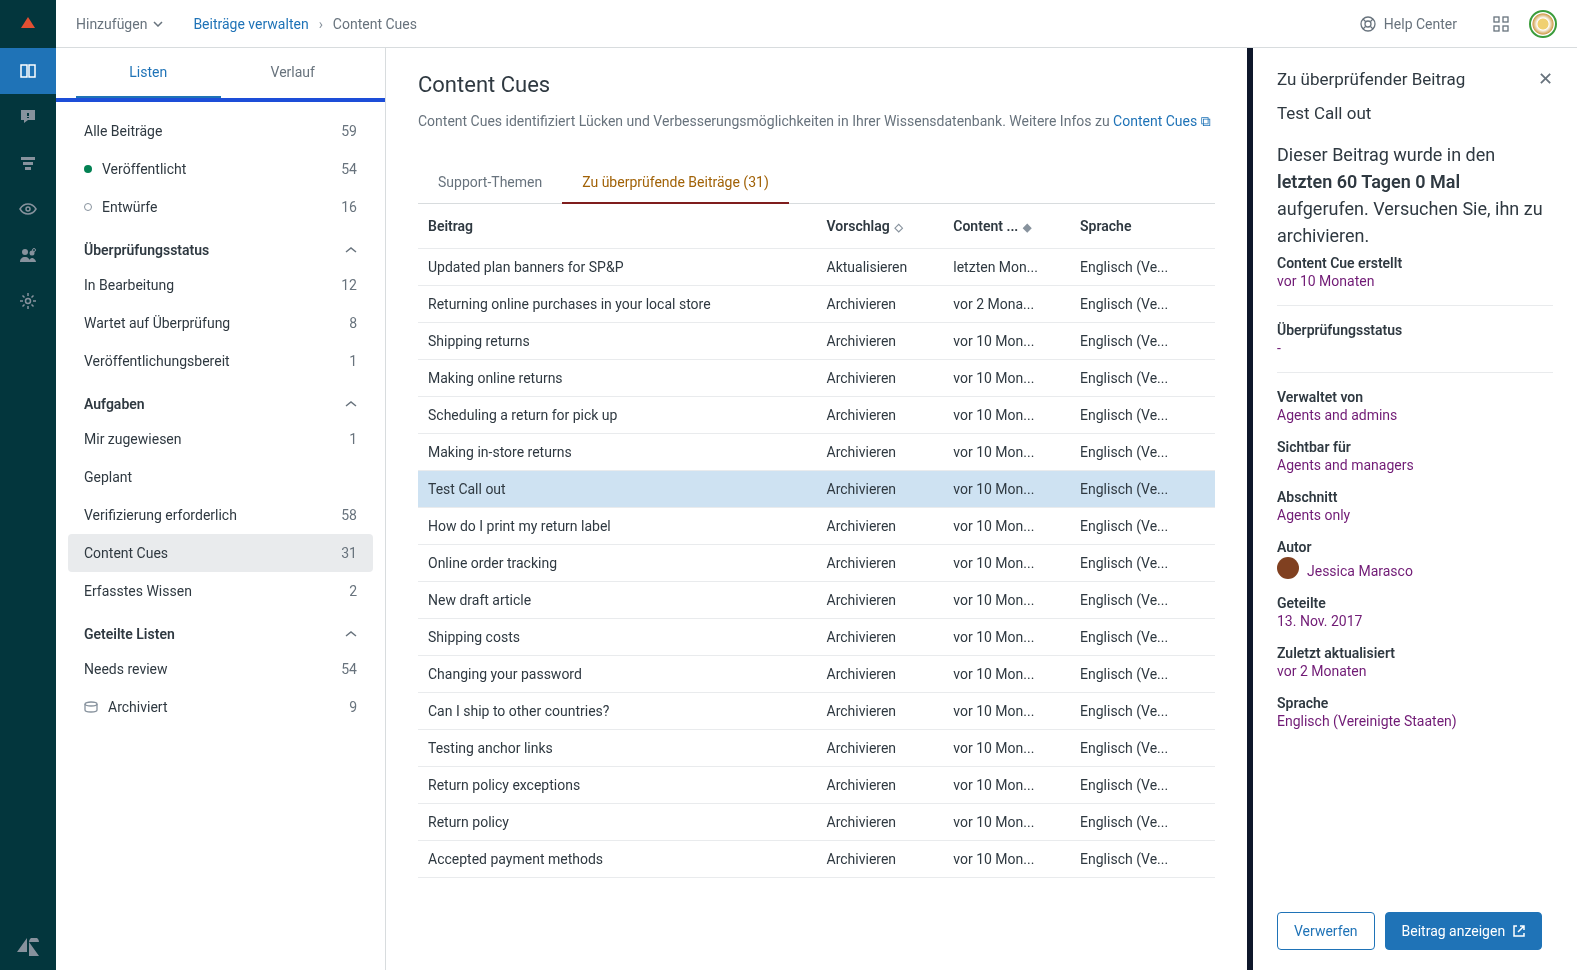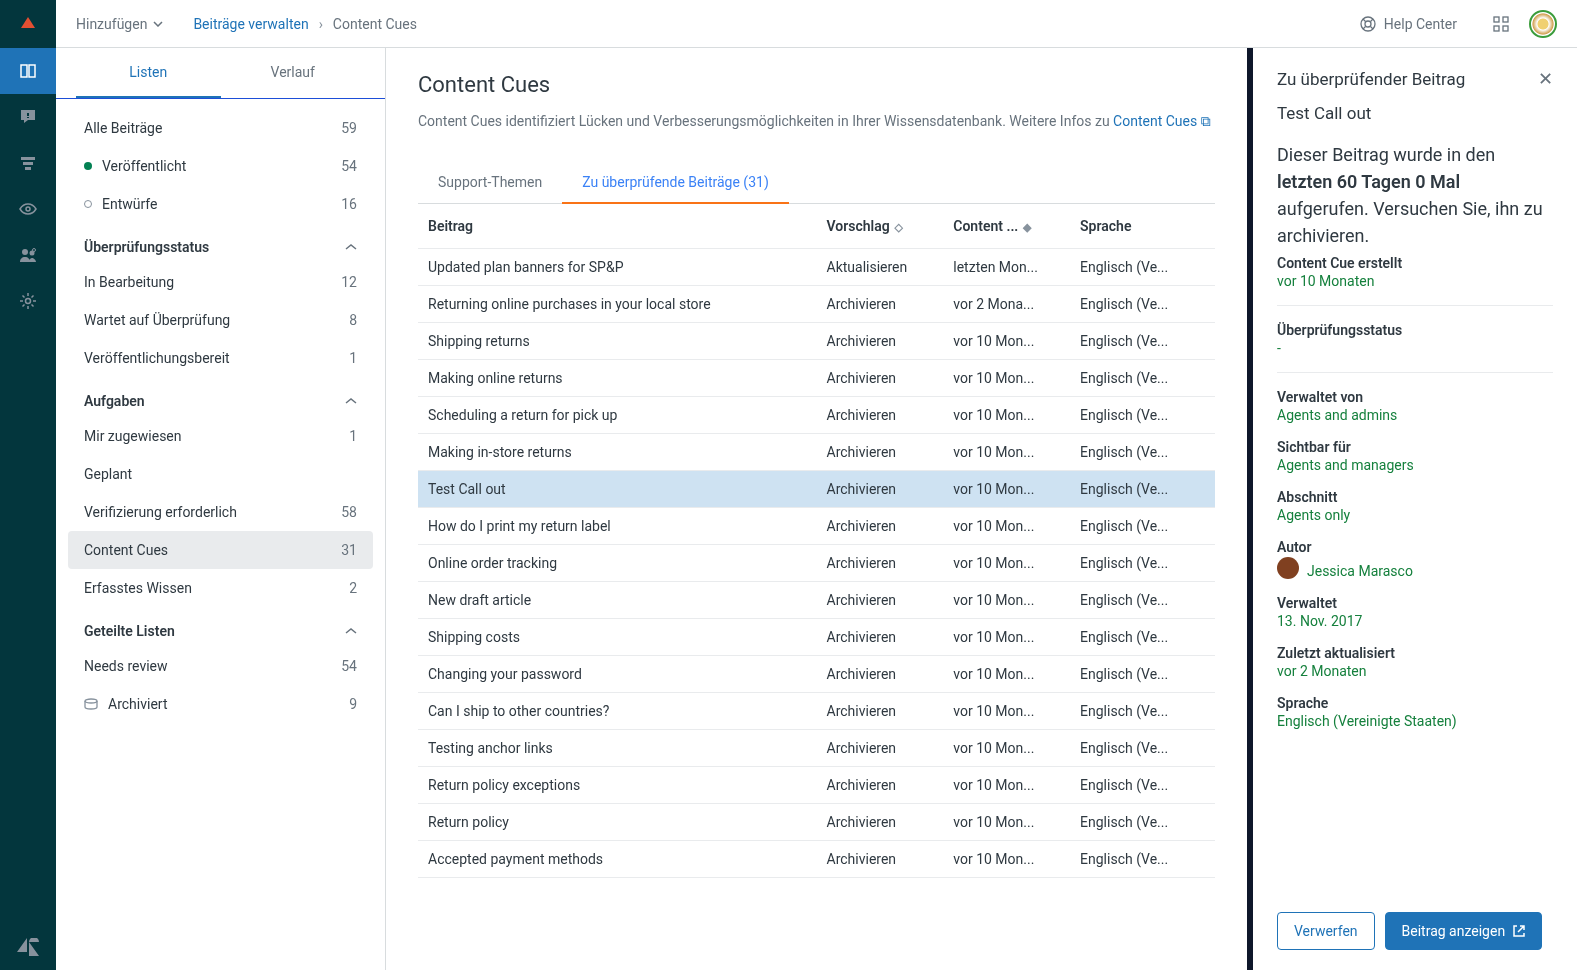--- a/index.html
+++ b/index.html
@@ -16,61 +16,61 @@
 .topbar .crumb{display:flex;align-items:center;gap:10px;color:#68737d}
 .topbar .crumb .link{color:#1f73b7;cursor:pointer}
 .topbar .crumb .sep{color:#87929d}
 .topbar .add{margin-right:30px;color:#68737d;cursor:pointer;display:flex;align-items:center;gap:6px}
 .topbar .spacer{flex:1}
 .topbar .help{display:flex;align-items:center;gap:8px;color:#68737d;cursor:pointer;margin-right:36px}
 .topbar .apps{color:#68737d;cursor:pointer;margin-right:20px}
 .topbar .avatar{width:28px;height:28px;border-radius:50%;background:radial-gradient(circle,#f0d070 30%,#fff 35%,#d0a050 60%,#fff 65%);border:2px solid #3b9c3b}
 .content{flex:1;display:flex;min-height:0}
 .sidebar{width:330px;border-right:1px solid #d8dcde;display:flex;flex-direction:column;min-height:0}
-.sb-tabs{display:flex;padding:0 20px;border-bottom:1px solid #1d4ed8}
+.sb-tabs{display:flex;padding:0 20px;border-bottom:4px solid #1d4ed8}
 .sb-tab{flex:1;text-align:center;padding:16px 0;color:#68737d;cursor:pointer}
 .sb-tab.active{color:#1f73b7;border-bottom:2px solid #1f73b7}
 .sb-body{flex:1;overflow-y:auto;padding:10px 12px 20px 12px}
 .sb-row{display:flex;align-items:center;padding:11px 16px;cursor:pointer;border-radius:4px}
 .sb-row.sel{background:#e9ebed}
 .sb-row .label{flex:1;color:#2f3941}
 .sb-row .count{color:#68737d}
 .sb-row .dot{width:8px;height:8px;border-radius:50%;margin-right:10px}
 .sb-row .dot.green{background:#038153}
 .sb-row .dot.hollow{border:1px solid #87929d}
 .sb-row .arch-icon{margin-right:10px;color:#87929d}
 .sb-section{display:flex;align-items:center;padding:16px 16px 8px 16px;font-weight:600;color:#2f3941;cursor:pointer}
 .sb-section .chev{color:#68737d}
 .center{flex:1;padding:24px 32px;overflow-y:auto;min-width:0}
 .center h1{font-size:22px;font-weight:400;margin-bottom:14px}
 .center .desc{color:#68737d;line-height:1.5;margin-bottom:4px}
 .center .desc .link{color:#1f73b7;cursor:pointer}
 .ctabs{display:flex;border-bottom:1px solid #d8dcde;margin-top:30px}
 .ctab{padding:12px 20px;color:#68737d;cursor:pointer}
-.ctab.active{color:#3b82f6;border-bottom:2px solid #f97316;margin-bottom:-1px}
+.ctab.active{color:#a16207;border-bottom:2px solid #7f1d1d;margin-bottom:-1px}
 table{width:100%;border-collapse:collapse}
 th{text-align:left;padding:14px 10px;color:#2f3941;font-weight:600;border-bottom:1px solid #e9ebed}
 th .sort{color:#87929d;font-size:11px;margin-left:2px}
 td{padding:10px 10px;border-bottom:1px solid #e9ebed;color:#2f3941;white-space:nowrap;overflow:hidden;text-overflow:ellipsis}
 tr.sel td{background:#cee2f2}
 .col-title{width:44%}
 .col-vors{width:14%}
 .col-cc{width:14%}
 .col-lang{width:16%}
 .panel{width:330px;border-left:6px solid #0f172a;display:flex;flex-direction:column;padding:20px 24px;overflow-y:auto}
 .panel-head{display:flex;align-items:center;margin-bottom:14px}
 .panel-head h2{font-size:17px;font-weight:400;flex:1}
 .panel-head .close{color:#68737d;cursor:pointer;font-size:18px}
 .panel-title{font-size:17px;margin-bottom:18px}
 .panel-msg{font-size:18px;line-height:1.5;margin-bottom:6px}
 .panel-msg b{font-weight:600}
 .panel-field{margin-bottom:16px;padding-bottom:0}
 .panel-field.bb{border-bottom:1px solid #e9ebed;padding-bottom:16px}
 .pf-label{font-weight:600;margin-bottom:2px;font-size:14px}
-.pf-value{color:#15803d;font-size:14px}
+.pf-value{color:#701a75;font-size:14px}
 .pf-author{display:flex;align-items:flex-end;gap:8px}
 .pf-author .av{width:22px;height:22px;border-radius:50%;background:#804020}
 .panel-actions{margin-top:auto;display:flex;gap:10px;padding-top:20px}
 .btn{padding:10px 16px;border-radius:4px;font-size:14px;cursor:pointer;border:1px solid}
 .btn.secondary{background:#fff;border-color:#1f73b7;color:#1f73b7}
 .btn.primary{background:#1f73b7;border-color:#1f73b7;color:#fff;display:flex;align-items:center;gap:8px}
 svg{display:block}
 </style>
 </head>
 <body>
@@ -422,21 +422,21 @@
           <div class="pf-value">Agents only</div>
         </div>
         <div class="panel-field">
           <div class="pf-label">Autor</div>
           <div class="pf-value pf-author">
             <span class="av"></span>
             <span>Jessica Marasco</span>
           </div>
         </div>
         <div class="panel-field">
-          <div class="pf-label">Verwaltet</div>
+          <div class="pf-label">Geteilte</div>
           <div class="pf-value">13. Nov. 2017</div>
         </div>
         <div class="panel-field">
           <div class="pf-label">Zuletzt aktualisiert</div>
           <div class="pf-value">vor 2 Monaten</div>
         </div>
         <div class="panel-field">
           <div class="pf-label">Sprache</div>
           <div class="pf-value">Englisch (Vereinigte Staaten)</div>
         </div>

